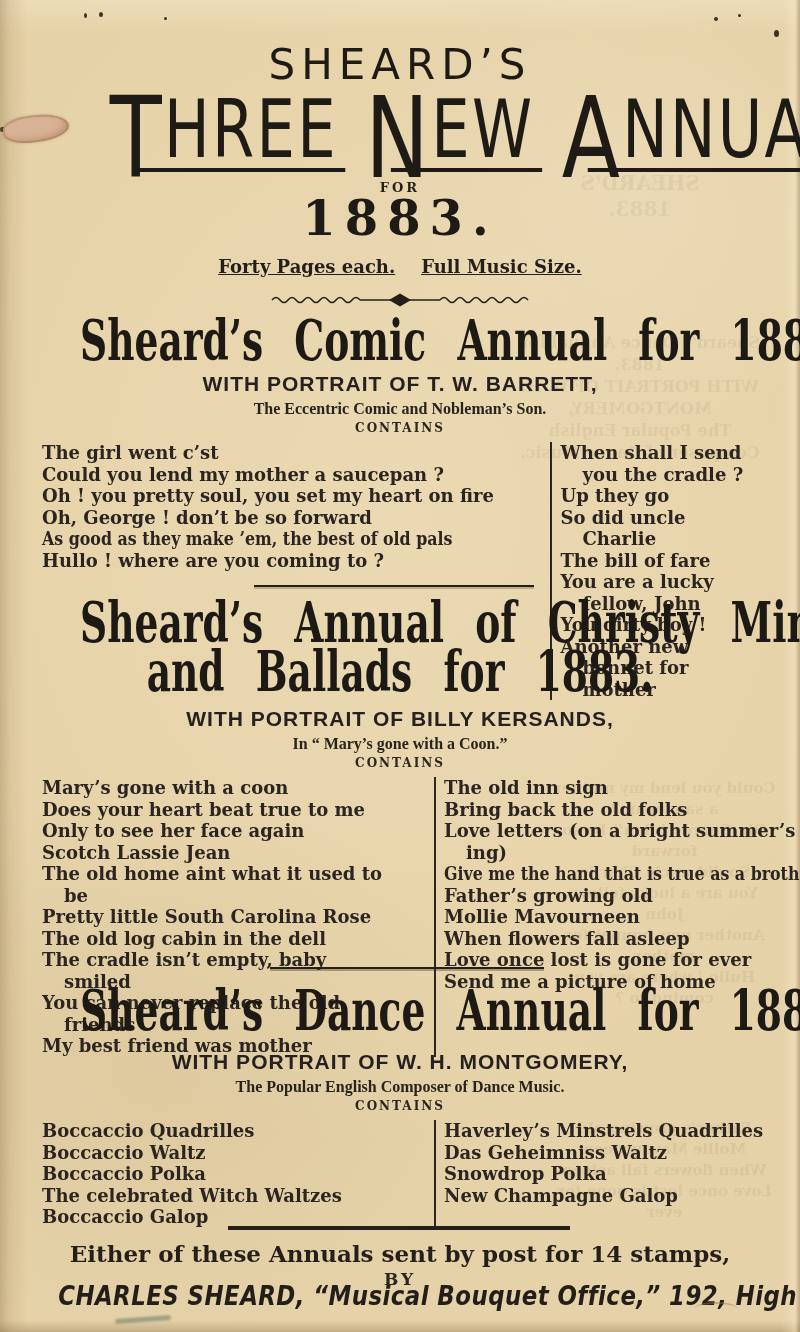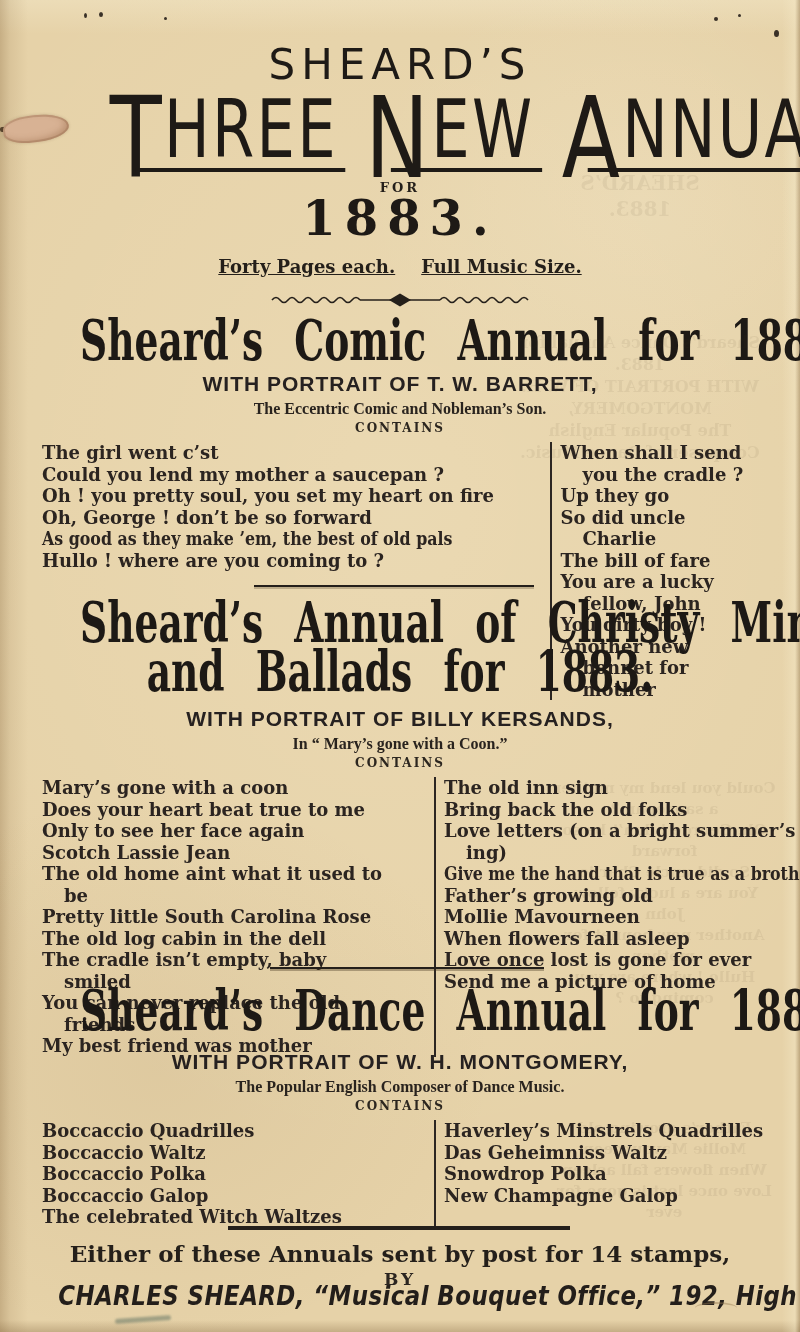--- a/index.html
+++ b/index.html
@@ -186,22 +186,22 @@
       <span class="sec-title-line">Sheard’s Dance Annual for 1883.</span>
     </h2>
     <div class="portrait">WITH PORTRAIT OF W. H. MONTGOMERY,</div>
     <div class="portrait-sub">The Popular English Composer of Dance Music.</div>
     <div class="contains">CONTAINS</div>
     <div class="columns">
       <ul class="col col-left">
         <li>Boccaccio Quadrilles</li>
         <li>Boccaccio Waltz</li>
         <li>Boccaccio Polka</li>
+        <li>The celebrated Witch Waltzes</li>
         <li>Boccaccio Galop</li>
-        <li>The celebrated Witch Waltzes</li>
       </ul>
       <ul class="col col-right">
         <li>Haverley’s Minstrels Quadrilles</li>
         <li>Das Geheimniss Waltz</li>
         <li>Snowdrop Polka</li>
         <li>New Champagne Galop</li>
       </ul>
     </div>
   </section>
 

